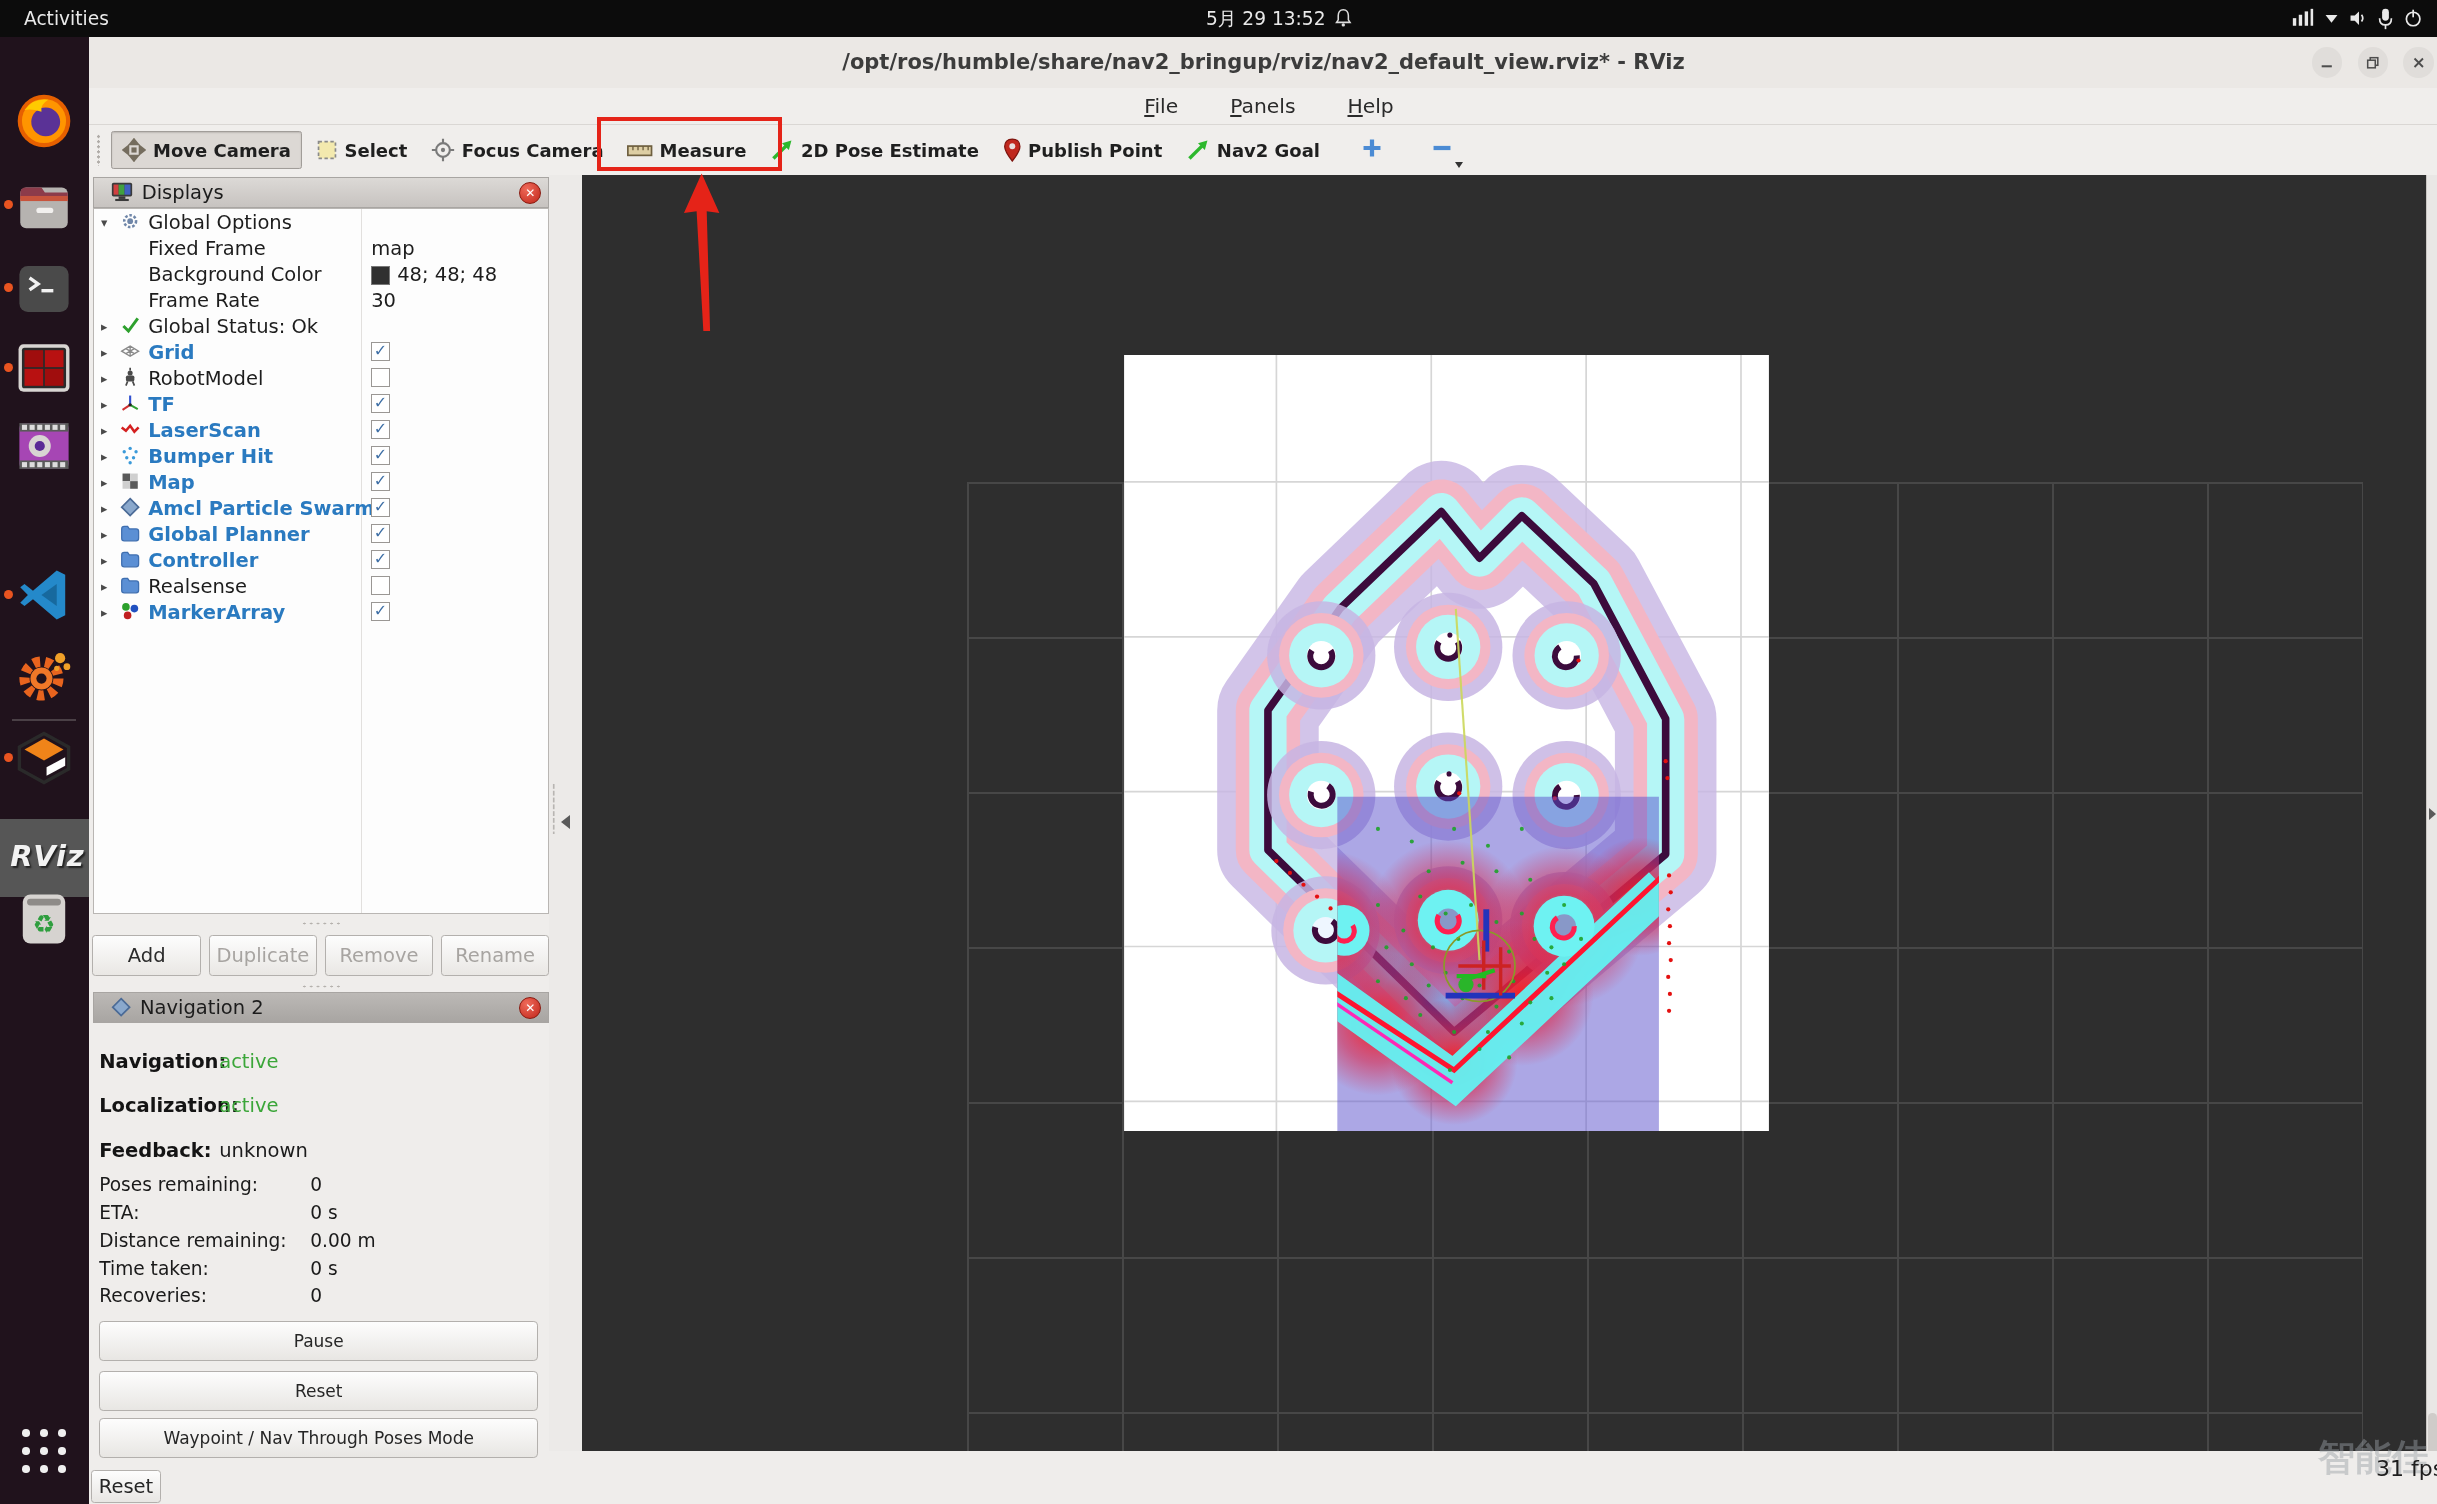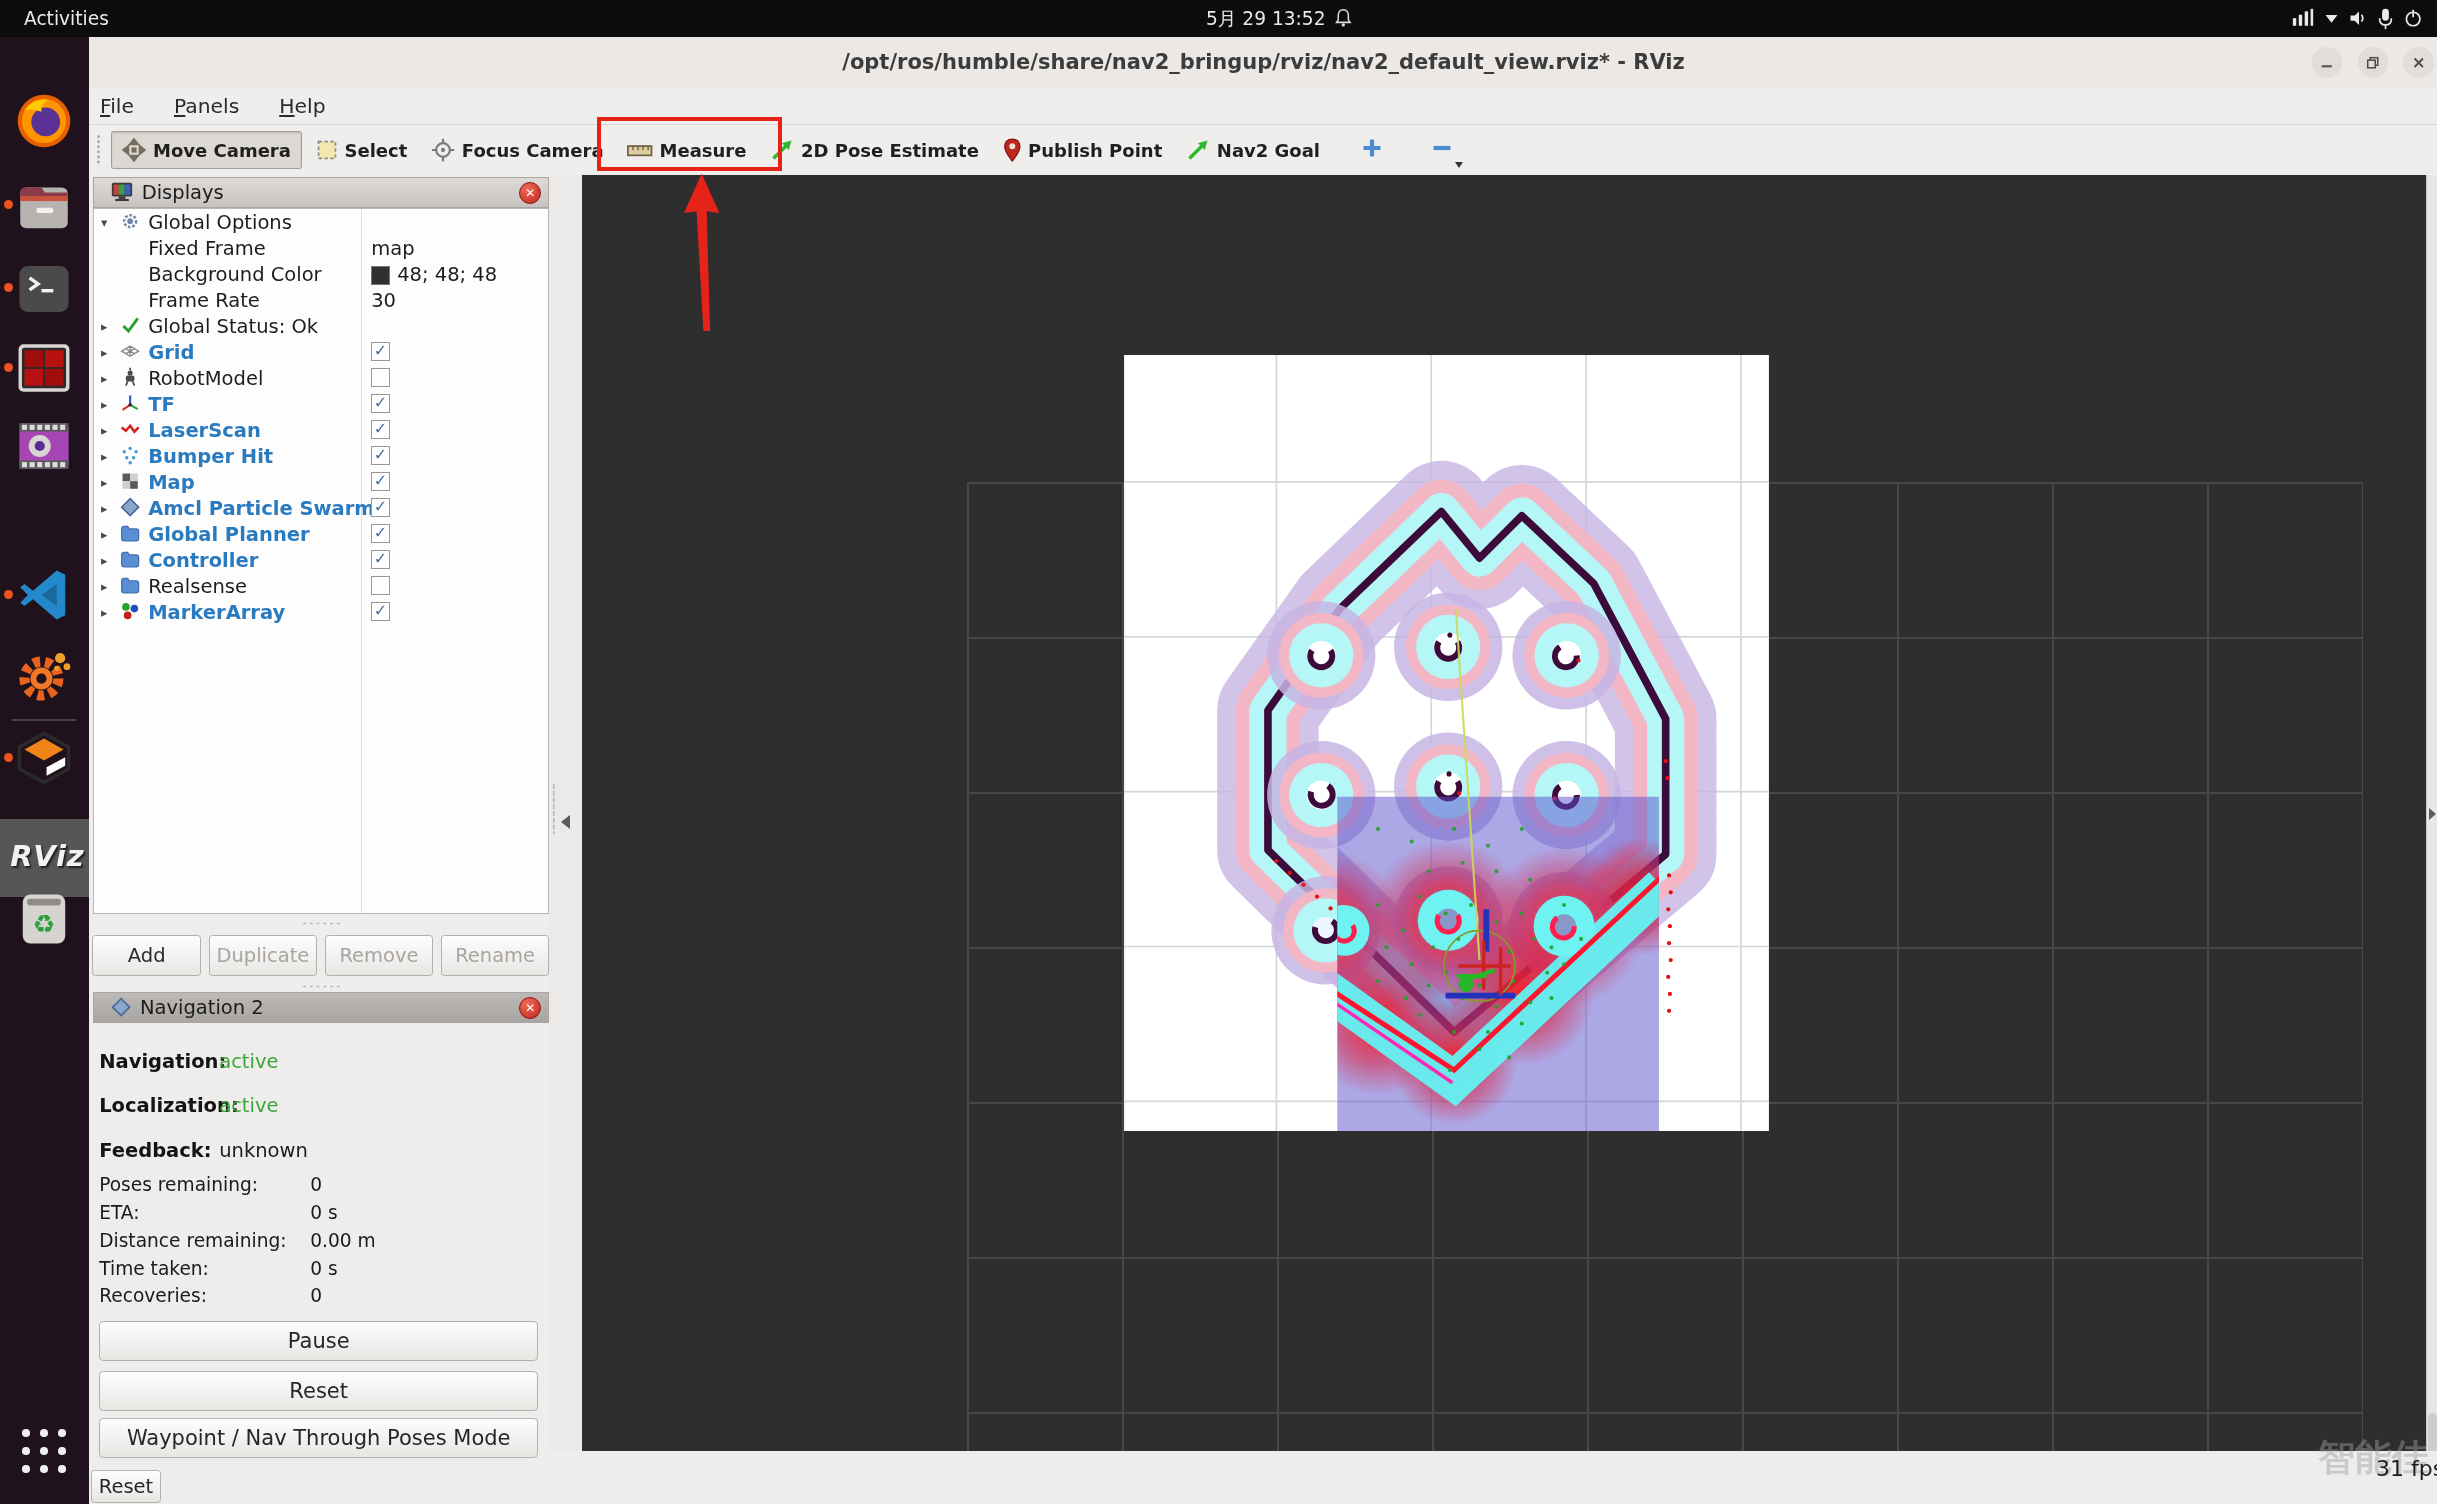--- a/index.html
+++ b/index.html
@@ -24,21 +24,21 @@
   #appgrid{position:absolute;left:22px;top:1392px;width:46px;height:46px;
            display:grid;grid-template-columns:repeat(3,1fr);gap:8.5px;}
   #appgrid i{width:7.6px;height:7.6px;border-radius:50%;background:#efefef;}
 
   
   #titlebar{left:89px;top:37px;width:2349px;height:51px;background:#ebe8e5;border-bottom:0.8px solid #cfccc9;}
   #titlebar .t{position:absolute;left:0;right:0;top:12.7px;text-align:center;font-weight:bold;font-size:21px;color:#3c3c3c;}
   .winbtn{position:absolute;top:10.2px;width:30.5px;height:30.5px;border-radius:50%;background:#e0ddda;
           display:flex;align-items:center;justify-content:center;color:#4d4d4d;}
   #menubar{left:89px;top:88px;width:2349px;height:37px;background:#f0eeec;border-bottom:0.8px solid #dad7d4;
-           display:flex;align-items:center;gap:40px;padding-left:11px;box-sizing:border-box;font-size:20.3px;color:#2a2a2a;}
+           display:flex;align-items:center;gap:52px;padding-left:11px;box-sizing:border-box;font-size:20.3px;color:#2a2a2a;justify-content:center;}
   .mn u{text-decoration:underline;}
 
   
   #toolbar{left:89px;top:125px;width:2349px;height:50px;background:#f0eeec;border-bottom:0.8px solid #c6c3c0;
            display:flex;align-items:center;}
   .grip{width:5.1px;height:32px;margin-left:6.8px;margin-right:8.5px;
         background-image:radial-gradient(#b0aca8 1.3px,transparent 1.4px);background-size:5.1px 5.1px;}
   .tool{display:flex;align-items:center;gap:6.8px;padding:6px 10.2px;margin:0 1.7px;border-radius:2.5px;
         font-size:18px;font-weight:700;color:#1f1f1f;white-space:nowrap;}
   .tool.active{background:#dcd8d4;border:0.8px solid #a19d99;box-shadow:inset 0 0.8px 1.7px rgba(0,0,0,.18);}
@@ -75,21 +75,21 @@
   .btnrow{position:absolute;left:3.4px;top:760px;width:457px;display:flex;gap:7.6px;}
   .pbtn{flex:1;height:41px;border:0.8px solid #b3b0ad;border-radius:3.4px;background:linear-gradient(#fdfdfd,#e9e7e4);
         font-size:19.5px;color:#2b2b2b;display:flex;align-items:center;justify-content:center;font-family:inherit;}
   .pbtn.dis{color:#a7a4a1;}
   .navrow{position:absolute;left:10.2px;font-size:19.5px;color:#141414;white-space:nowrap;}
   .navrow b{font-weight:bold;}
   .navrow .v{position:absolute;left:120px;font-weight:normal;}
   .statrow{position:absolute;left:10.2px;font-size:18.6px;color:#1a1a1a;white-space:nowrap;}
   .statrow .v{position:absolute;left:211px;}
   .bigbtn{position:absolute;left:10.2px;width:437px;height:38px;border:0.8px solid #b3b0ad;border-radius:4.2px;
-          background:linear-gradient(#fdfdfd,#e8e6e3);font-size:21px;color:#262626;
+          background:linear-gradient(#fdfdfd,#e8e6e3);font-size:17px;color:#262626;
           display:flex;align-items:center;justify-content:center;}
 
   
   #vsplit{left:549px;top:175px;width:33px;height:1276px;background:#eceae8;}
   #vsplit .arrow{position:absolute;left:12px;top:640px;width:0;height:0;border-top:7.6px solid transparent;
                  border-bottom:7.6px solid transparent;border-right:9.3px solid #5a5a5a;}
   #vsplit .dots{position:absolute;left:3.4px;top:608px;width:3.4px;height:51px;
                 background-image:radial-gradient(#b8b5b2 1.1px,transparent 1.2px);background-size:3.4px 6.8px;}
   #rstrip{left:2426px;top:175px;width:12px;height:1276px;background:#e9e7e5;border-left:0.8px solid #c9c6c3;}
   #rstrip .arrow{position:absolute;left:1.7px;top:633px;width:0;height:0;border-top:6.8px solid transparent;

